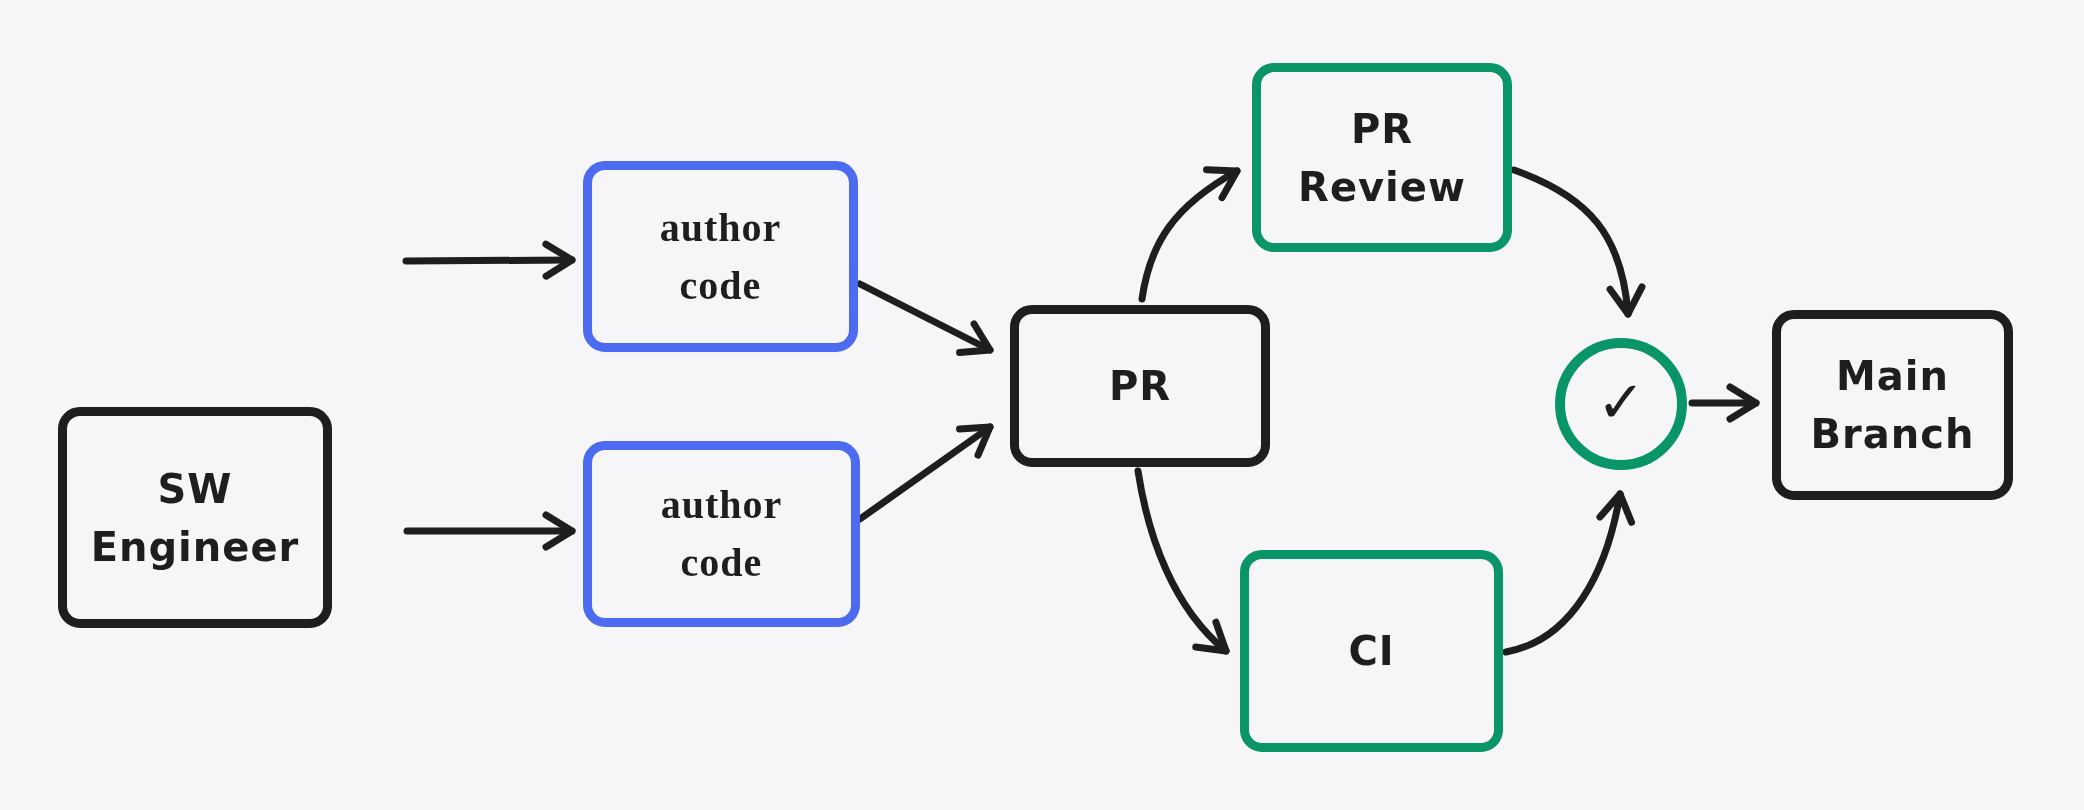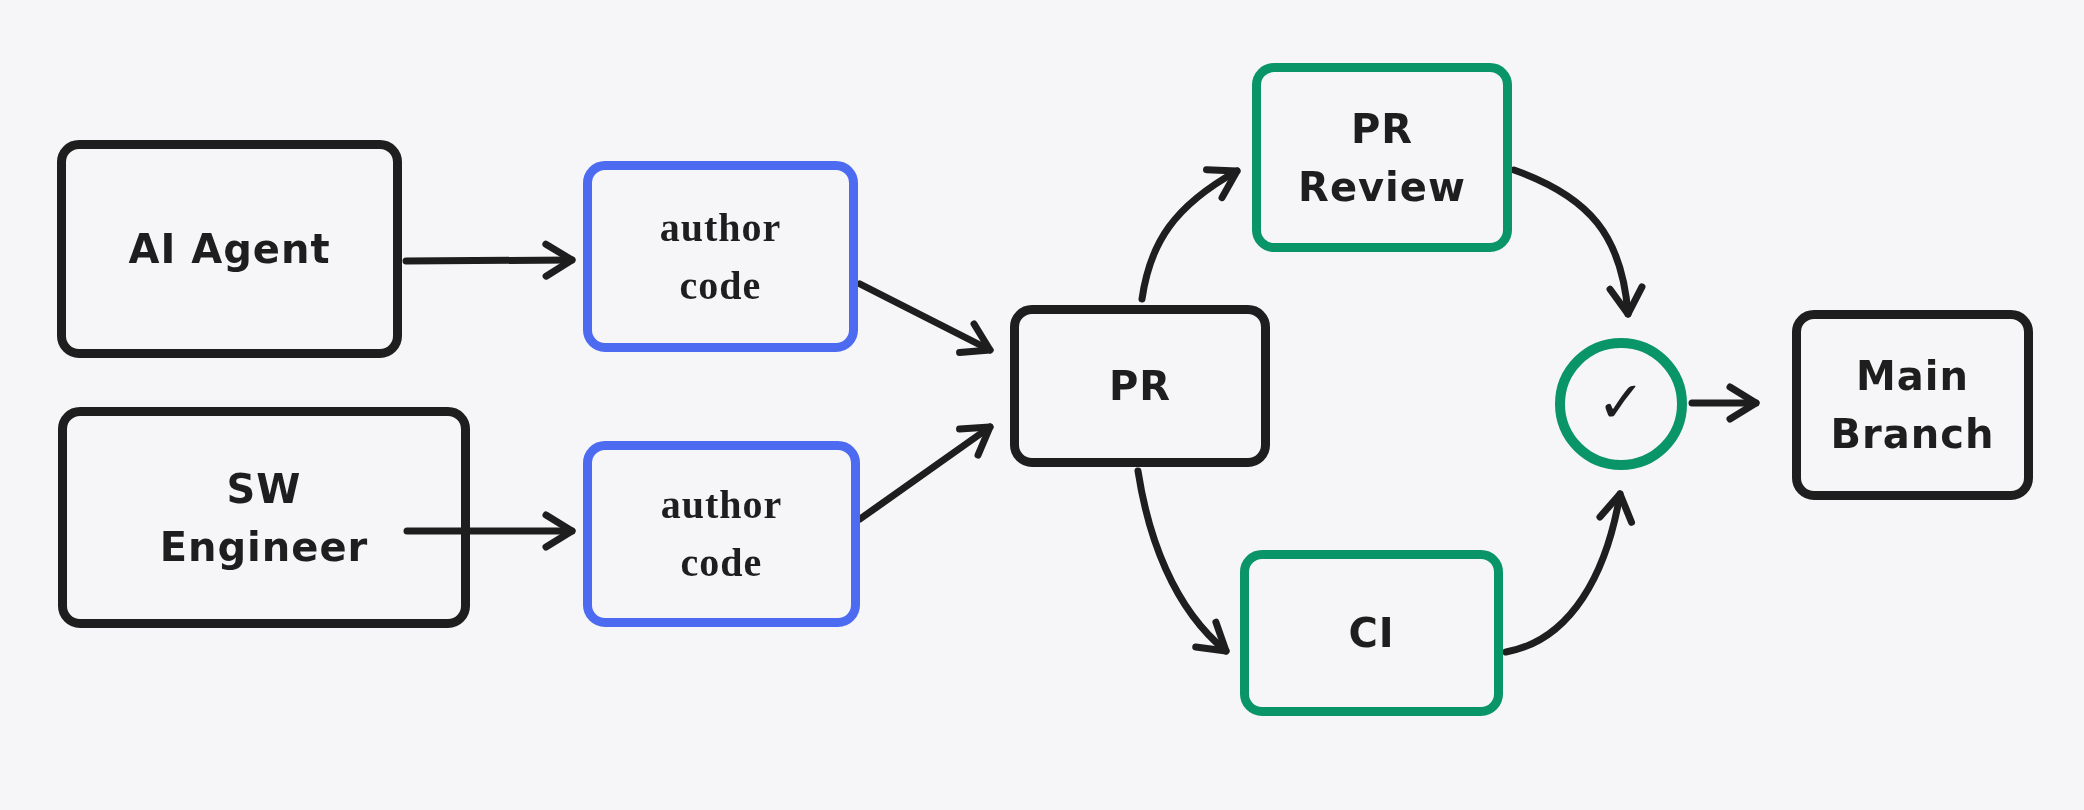--- a/index.html
+++ b/index.html
@@ -88,25 +88,22 @@
     <path class="edge" d="M407 531 L572 531" marker-end="url(#arrowhead)"></path>
     <path class="edge" d="M860 284 L990 350" marker-end="url(#arrowhead)"></path>
     <path class="edge" d="M860 519 L990 427" marker-end="url(#arrowhead)"></path>
     <path class="edge" d="M1142 299 C1150 243 1174 206 1237 171" marker-end="url(#arrowhead)"></path>
     <path class="edge" d="M1138 471 C1148 536 1173 608 1226 651" marker-end="url(#arrowhead)"></path>
     <path class="edge" d="M1514 170 C1590 197 1622 236 1628 314" marker-end="url(#arrowhead)"></path>
     <path class="edge" d="M1506 652 C1572 640 1607 572 1620 494" marker-end="url(#arrowhead)"></path>
     <path class="edge" d="M1692 403 L1756 403" marker-end="url(#arrowhead)"></path>
   </svg>
 
-  <div class="node" style="left:57px; top:140px; width:345px; height:218px;">
-    <span>AI Agent</span>
-  </div>
 
-  <div class="node" style="left:58px; top:407px; width:412px; height:221px;">
+  <div class="node" style="left:58px; top:407px; width:274px; height:221px;">
     <span>SW
 Engineer</span>
   </div>
 
   <div class="node blue" style="left:583px; top:161px; width:275px; height:191px;">
     <span>author
 code</span>
   </div>
 
   <div class="node blue" style="left:583px; top:441px; width:277px; height:186px;">
@@ -116,26 +113,26 @@
 
   <div class="node" style="left:1010px; top:305px; width:260px; height:162px;">
     <span>PR</span>
   </div>
 
   <div class="node green" style="left:1252px; top:63px; width:260px; height:189px;">
     <span>PR
 Review</span>
   </div>
 
-  <div class="node green" style="left:1240px; top:550px; width:263px; height:166px;">
+  <div class="node green" style="left:1240px; top:550px; width:263px; height:202px;">
     <span>CI</span>
   </div>
 
   <div class="node-circle" style="left:1555px; top:338px; width:132px; height:132px;">
     <span class="check-glyph">✓</span>
   </div>
 
-  <div class="node" style="left:1772px; top:310px; width:241px; height:190px;margin-left:20px;">
+  <div class="node" style="left:1772px; top:310px; width:241px; height:190px;">
     <span>Main
 Branch</span>
   </div>
 
 </div>
 
 </body></html>

